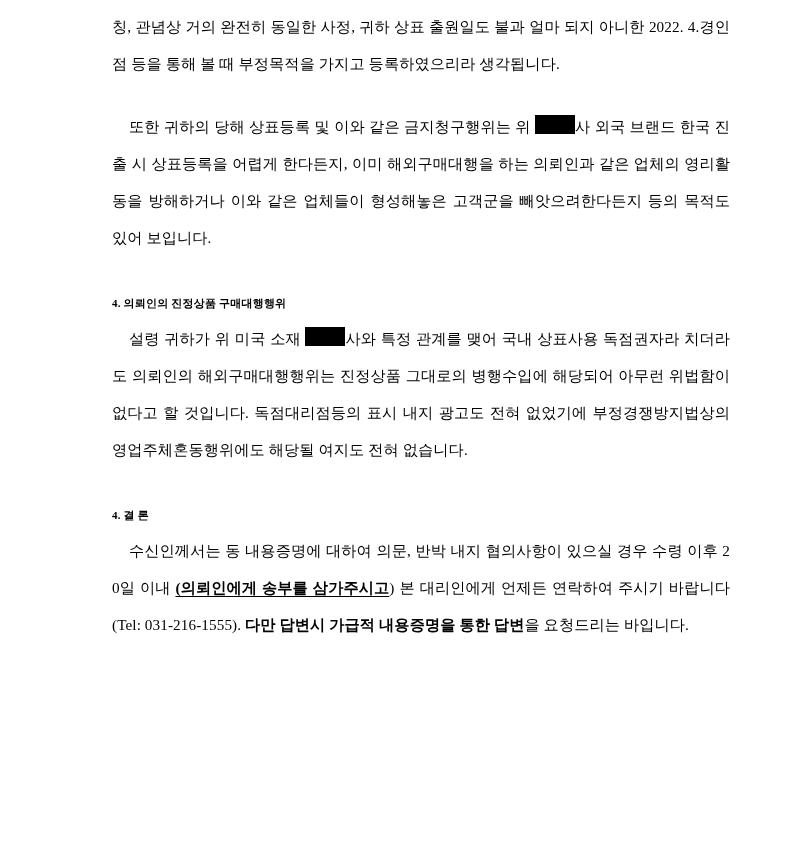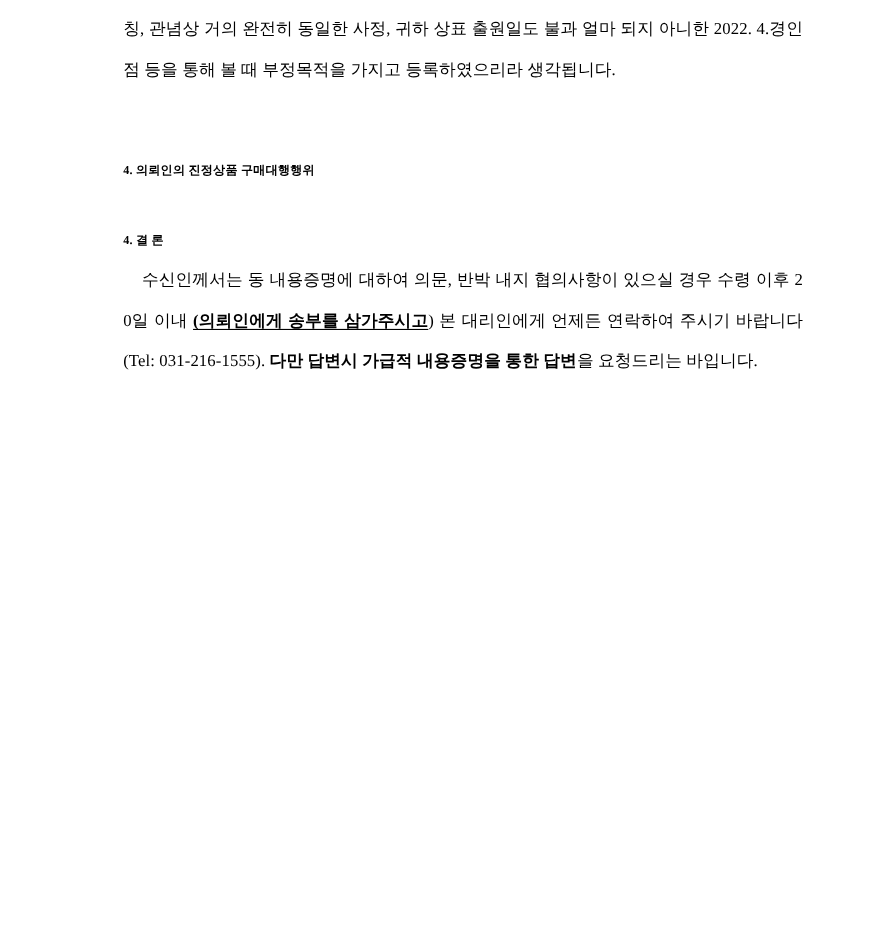--- a/index.html
+++ b/index.html
@@ -68,25 +68,31 @@
 
 <div class="page">
   <div class="doc-body">
 
     <p class="para">
       <span>칭, 관념상 거의 완전히 동일한 사정, 귀하 상표 출원일도 불과 얼마 되지 아니한 2022. 4.경인 점 등을 통해 볼 때 부정목적을 가지고 등록하였으리라 생각됩니다.</span>
     </p>
 
     <div class="spacer-md"></div>
 
+    <p class="para indent">
+      <span>또한 귀하의 당해 상표등록 및 이와 같은 금지청구행위는 위 </span><span class="redaction r1"></span><span>사 외국 브랜드 한국 진출 시 상표등록을 어렵게 한다든지, 이미 해외구매대행을 하는 의뢰인과 같은 업체의 영리활동을 방해하거나 이와 같은 업체들이 형성해놓은 고객군을 빼앗으려한다든지 등의 목적도 있어 보입니다.</span>
+    </p>
 
     <div class="spacer-lg"></div>
 
     <h2 class="heading">4. 의뢰인의 진정상품 구매대행행위</h2>
 
+    <p class="para indent">
+      <span>설령 귀하가 위 미국 소재 </span><span class="redaction r2"></span><span>사와 특정 관계를 맺어 국내 상표사용 독점권자라 치더라도 의뢰인의 해외구매대행행위는 진정상품 그대로의 병행수입에 해당되어 아무런 위법함이 없다고 할 것입니다. 독점대리점등의 표시 내지 광고도 전혀 없었기에 부정경쟁방지법상의 영업주체혼동행위에도 해당될 여지도 전혀 없습니다.</span>
+    </p>
 
     <div class="spacer-lg"></div>
 
     <h2 class="heading">4. 결 론</h2>
 
 
     <p class="para indent">
       <span>수신인께서는 동 내용증명에 대하여 의문, 반박 내지 협의사항이 있으실 경우 수령 이후 20일 이내 </span><span class="underline-bold">(의뢰인에게 송부를 삼가주시고</span><span>) 본 대리인에게 언제든 연락하여 주시기 바랍니다 (Tel: 031-216-1555). </span><span class="bold">다만 답변시 가급적 내용증명을 통한 답변</span><span>을 요청드리는 바입니다.</span>
     </p>
 

